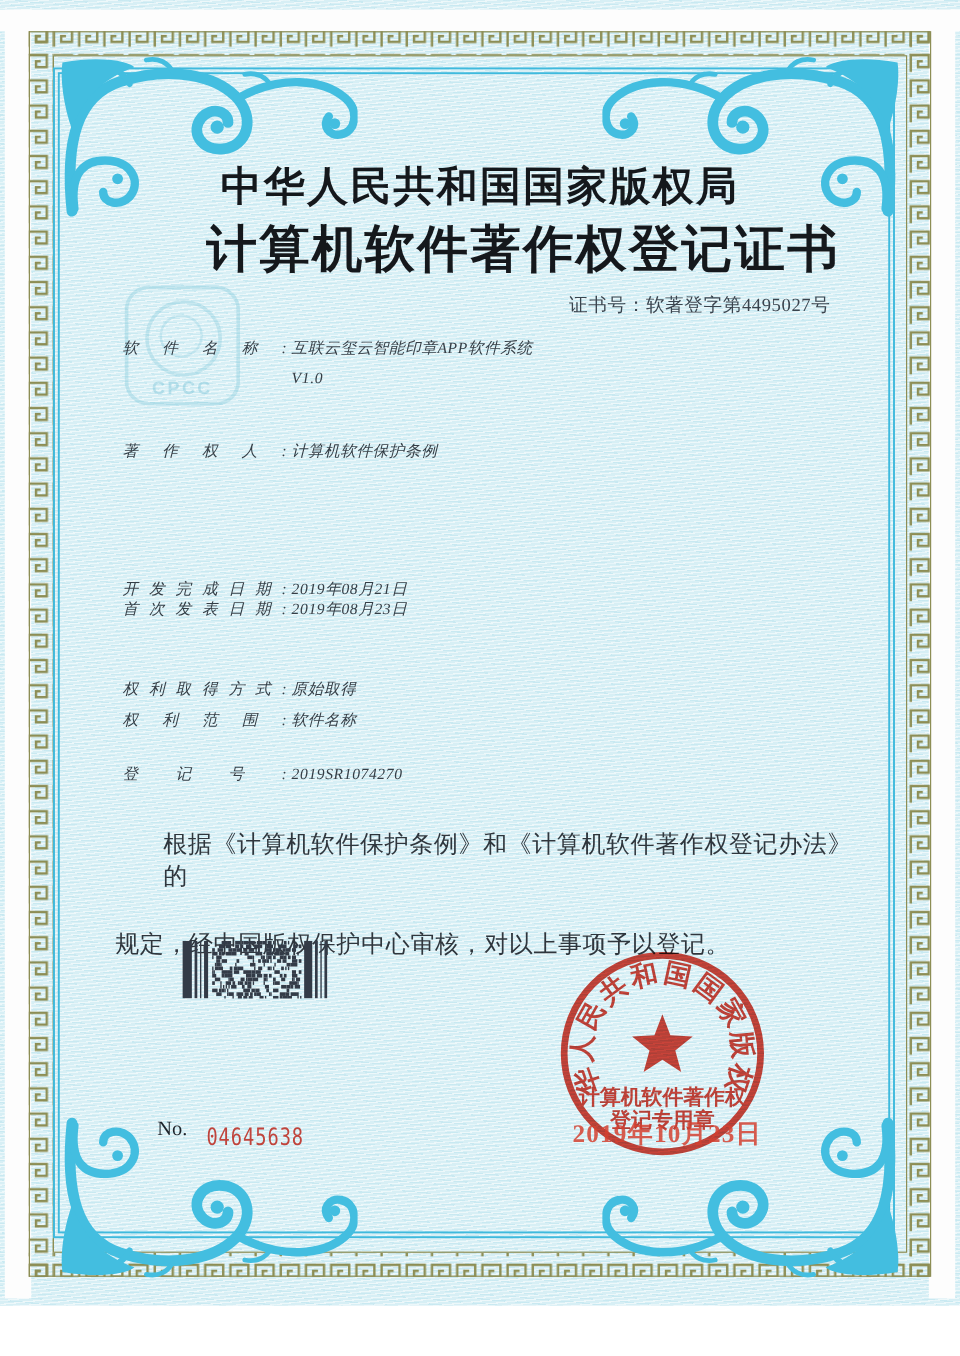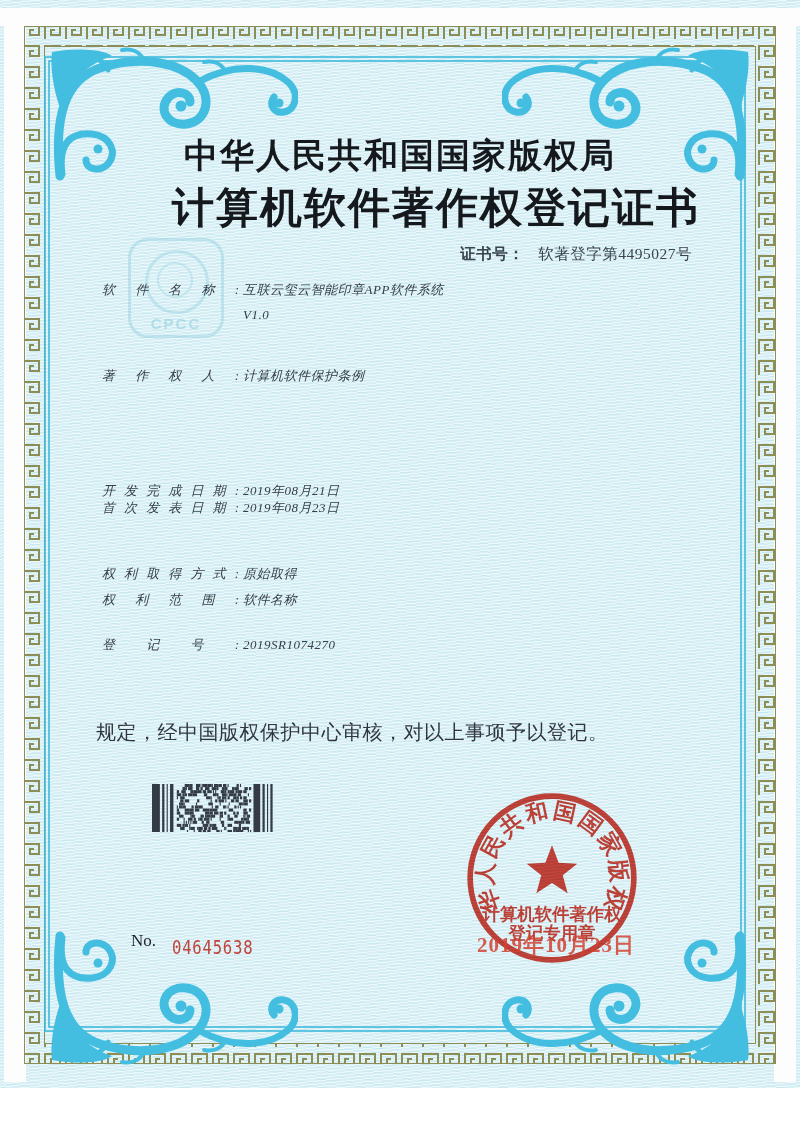--- a/index.html
+++ b/index.html
@@ -29,34 +29,34 @@
   .fl.tr{left:502px;top:46px;transform:scaleX(-1);}
   .fl.bl{left:46px;top:914px;transform:scaleY(-1);}
   .fl.br{left:502px;top:914px;transform:scale(-1,-1);}
 
   
   .authority{position:absolute;left:0;top:133px;width:100%;text-align:center;
     font-size:34px;font-weight:700;letter-spacing:2px;color:#15181c;}
   .cert-title{position:absolute;left:0;top:180px;width:100%;text-align:center;
     font-size:42px;font-weight:700;letter-spacing:2px;color:#15181c;padding-left:36px;}
   .cert-no{position:absolute;right:108px;top:244px;font-size:15.5px;color:#3a444e;letter-spacing:.5px;}
-  .cert-no .cn-label{margin-right:14px;font-weight:bold;}
+  .cert-no .cn-label{}
 
   .row{position:absolute;left:102px;font-size:13px;color:#353e46;white-space:nowrap;font-style:italic;}
   .row .lbl{display:inline-block;width:137px;text-align:justify;text-align-last:justify;}
   .row .val{margin-left:4px;letter-spacing:.5px;}
   .r0{top:281px;} .r0b{top:307px;left:243px;} .r1{top:367px;}
   .r2{top:446px;margin-top:36px;} .r3{top:499px;} .r4{top:541px;margin-top:24px;} .r5{top:591px;} .r6{top:636px;}
 
   .statement{position:absolute;left:96px;top:690px;width:625px;font-size:20px;color:#2f363d;letter-spacing:.5px;}
   .statement .st1{padding-left:40px;}
   .statement .st2{margin-top:29px;}
 
   
-  .cpcc{position:absolute;left:104px;top:238px;width:96px;height:100px;opacity:.55;pointer-events:none;margin-left:24px;}
+  .cpcc{position:absolute;left:104px;top:238px;width:96px;height:100px;opacity:.55;pointer-events:none;}
   .cpcc .box{position:absolute;inset:0;border:3px solid rgba(126,198,217,.65);border-radius:20px;}
   .cpcc .circ{position:absolute;left:17px;top:12px;width:58px;height:58px;border:3px solid rgba(126,198,217,.6);border-radius:50%;}
   .cpcc .circ2{position:absolute;left:29px;top:24px;width:32px;height:32px;border:2px solid rgba(126,198,217,.5);border-radius:50%;}
   .cpcc .txt{position:absolute;left:0;bottom:6px;width:100%;text-align:center;
     font-family:"Liberation Sans",sans-serif;font-weight:700;font-size:15px;
     color:rgba(116,192,213,.75);letter-spacing:2px;}
 
   
   .barcode{position:absolute;left:152px;top:784px;}
 
@@ -166,20 +166,21 @@
   <span class="lbl">权利取得方式:</span><span class="val">原始取得</span>
 </div>
 <div class="row r5">
   <span class="lbl">权利范围:</span><span class="val">软件名称</span>
 </div>
 <div class="row r6">
   <span class="lbl">登记号:</span><span class="val">2019SR1074270</span>
 </div>
 
 <div class="statement">
+  <div class="st1">根据《计算机软件保护条例》和《计算机软件著作权登记办法》的</div>
   <div class="st2">规定，经中国版权保护中心审核，对以上事项予以登记。</div>
 </div>
 
 <div class="barcode">
   <svg id="bcsvg" class="barcode-svg" width="124" height="48" viewBox="0 0 110 47" preserveAspectRatio="none">
       <rect x="0" y="0" width="7" height="47" fill="#333b47"></rect>
       <rect x="9" y="0" width="2" height="47" fill="#333b47"></rect>
       <rect x="13" y="0" width="1" height="47" fill="#333b47"></rect>
       <rect x="16" y="0" width="3" height="47" fill="#333b47"></rect>
       <rect x="29" y="0" width="4" height="3" fill="#333b47"></rect>

